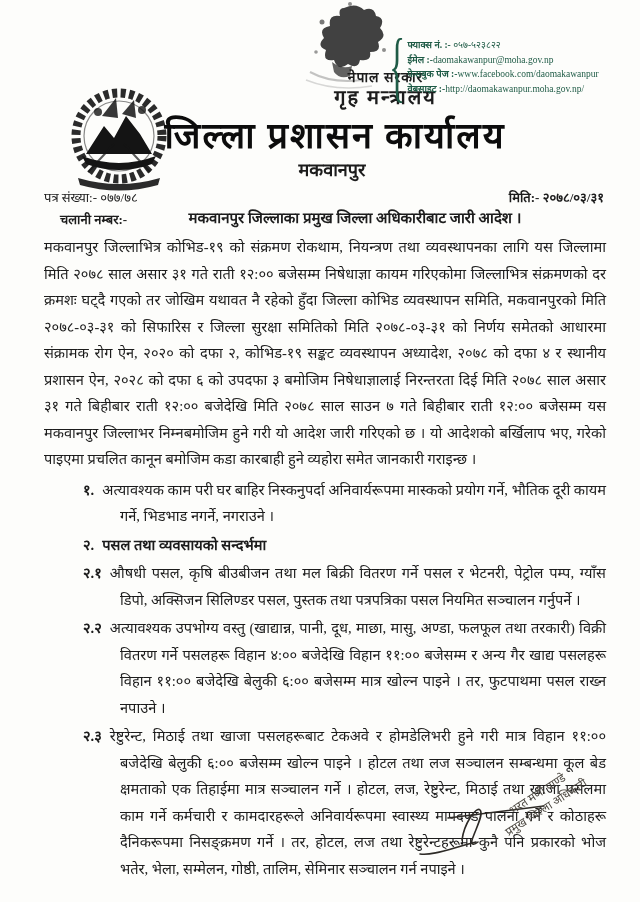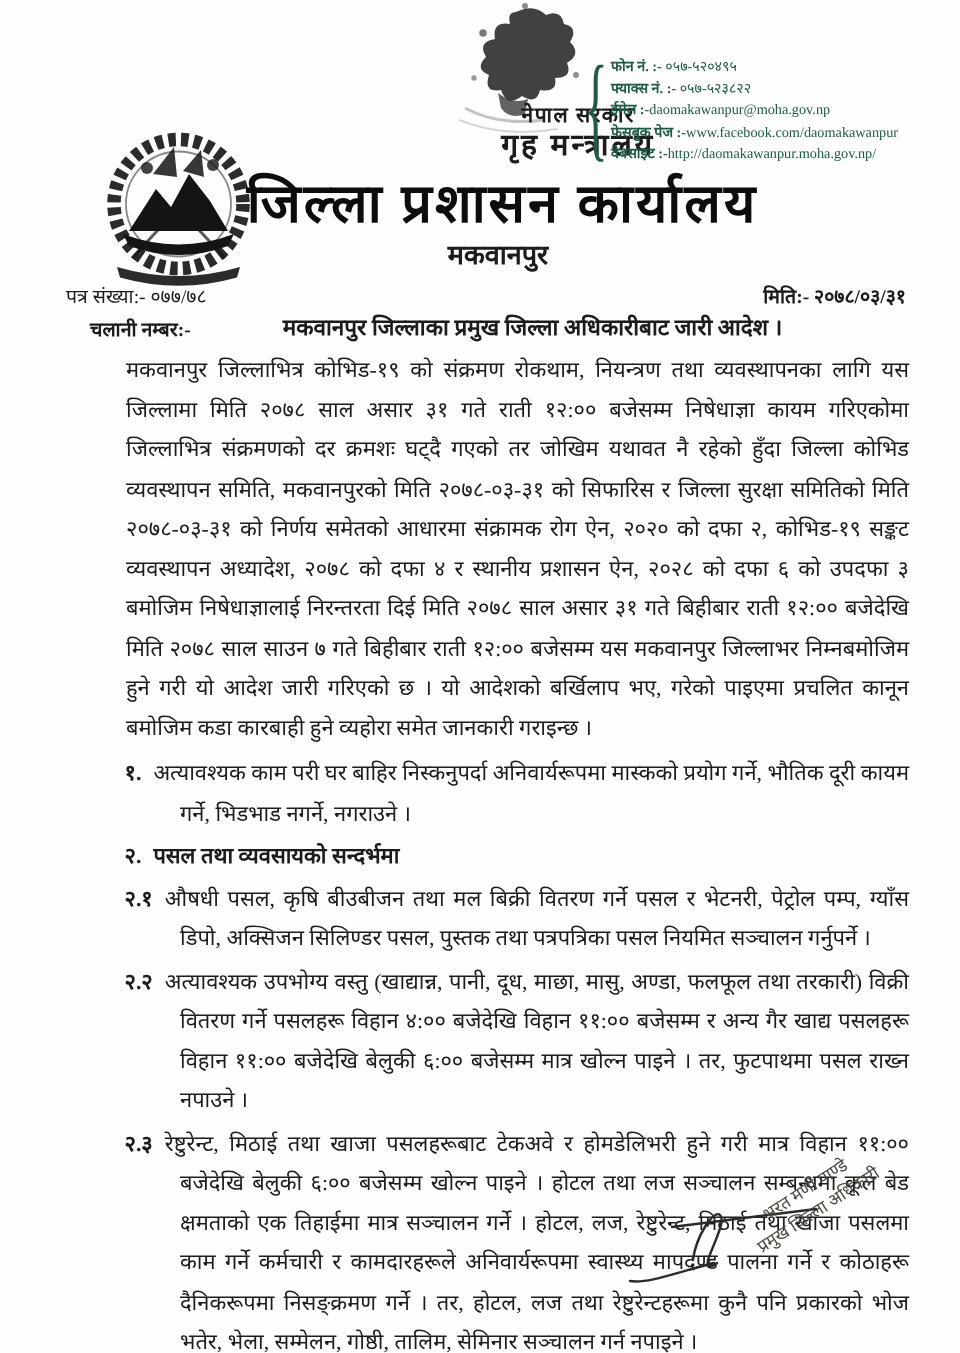--- a/index.html
+++ b/index.html
@@ -55,21 +55,21 @@
   .subject {
     position:absolute; left:35px; top:207px; width:640px;
     text-align:center; font-size:15px; font-weight:bold;
   }
 
   
   .body-text {
     position:absolute; left:44px; right:34px; top:234px;
     font-size:14.6px; line-height:26.5px; text-align:justify;
   }
-  .intro { margin-bottom:4px;margin-left:40px; }
+  .intro { margin-bottom:4px; }
   .details-heading { text-align:center; font-weight:bold; margin:4px 0 5px 0; }
   .item { padding-left:76px; text-indent:-37px; margin-bottom:2px; }
   .item .no { font-weight:bold; margin-right:8px; }
   .item.head .txt { font-weight:bold; }
 
   
   .signature { position:absolute; right:22px; bottom:0px; width:200px; height:108px; }
   .signature svg { position:absolute; left:0; top:8px; }
   .sig-stamp {
     position:absolute; left:52px; top:34px; width:150px;
@@ -117,21 +117,20 @@
   </svg>
 
   <div class="govt-lines">
     <div class="l1">नेपाल सरकार</div>
     <div class="l2">गृह मन्त्रालय</div>
   </div>
 
   <div class="contact">
     <span class="brace">{</span>
     <div class="lines">
-      <div><b>फोन नं. :-</b><span> ०५७-५२०४९५</span></div>
       <div><b>फ्याक्स नं. :-</b><span> ०५७-५२३८२२</span></div>
       <div><b>ईमेल :-</b><span>daomakawanpur@moha.gov.np</span></div>
       <div><b>फेसबुक पेज :-</b><span>www.facebook.com/daomakawanpur</span></div>
       <div><b>वेबसाइट :-</b><span>http://daomakawanpur.moha.gov.np/</span></div>
     </div>
   </div>
 
   <div class="office-title">जिल्ला प्रशासन कार्यालय</div>
   <div class="district">मकवानपुर</div>
 

